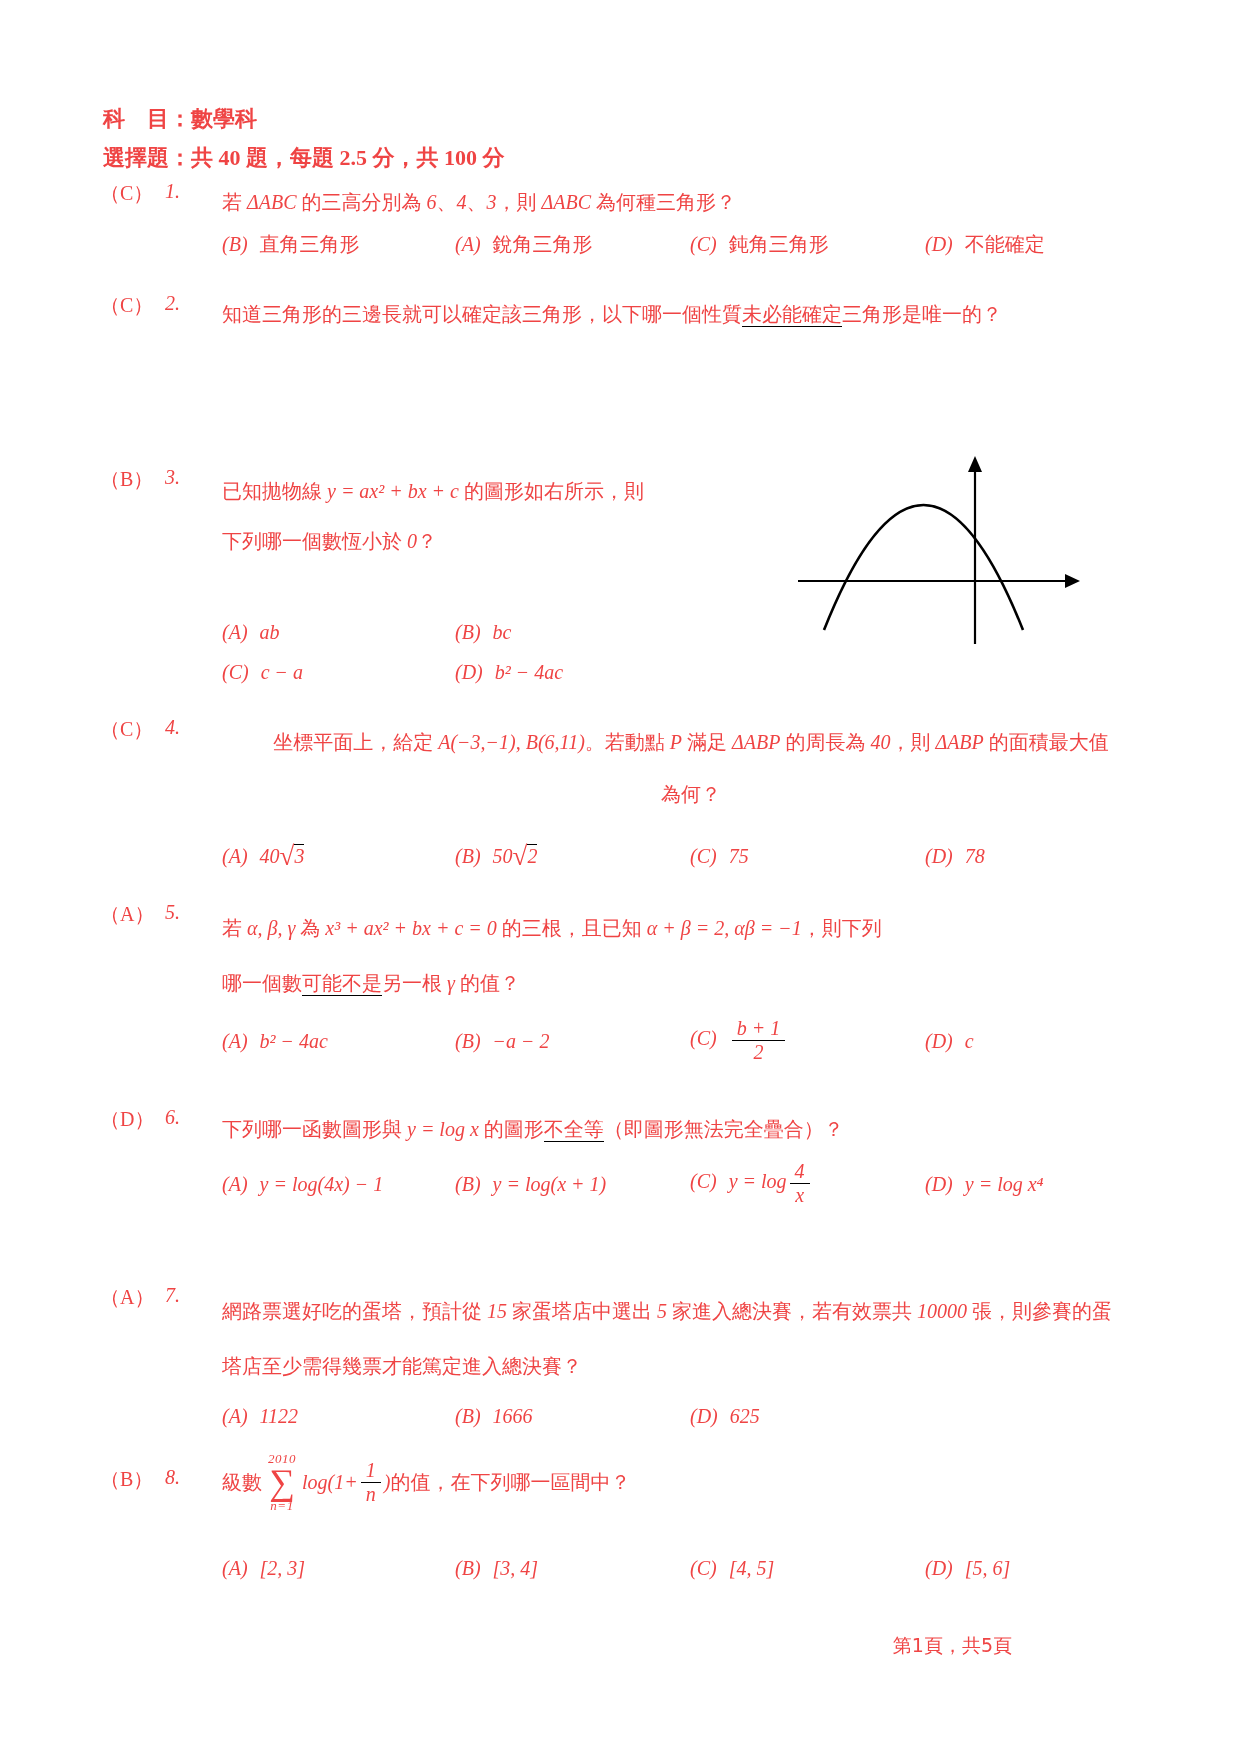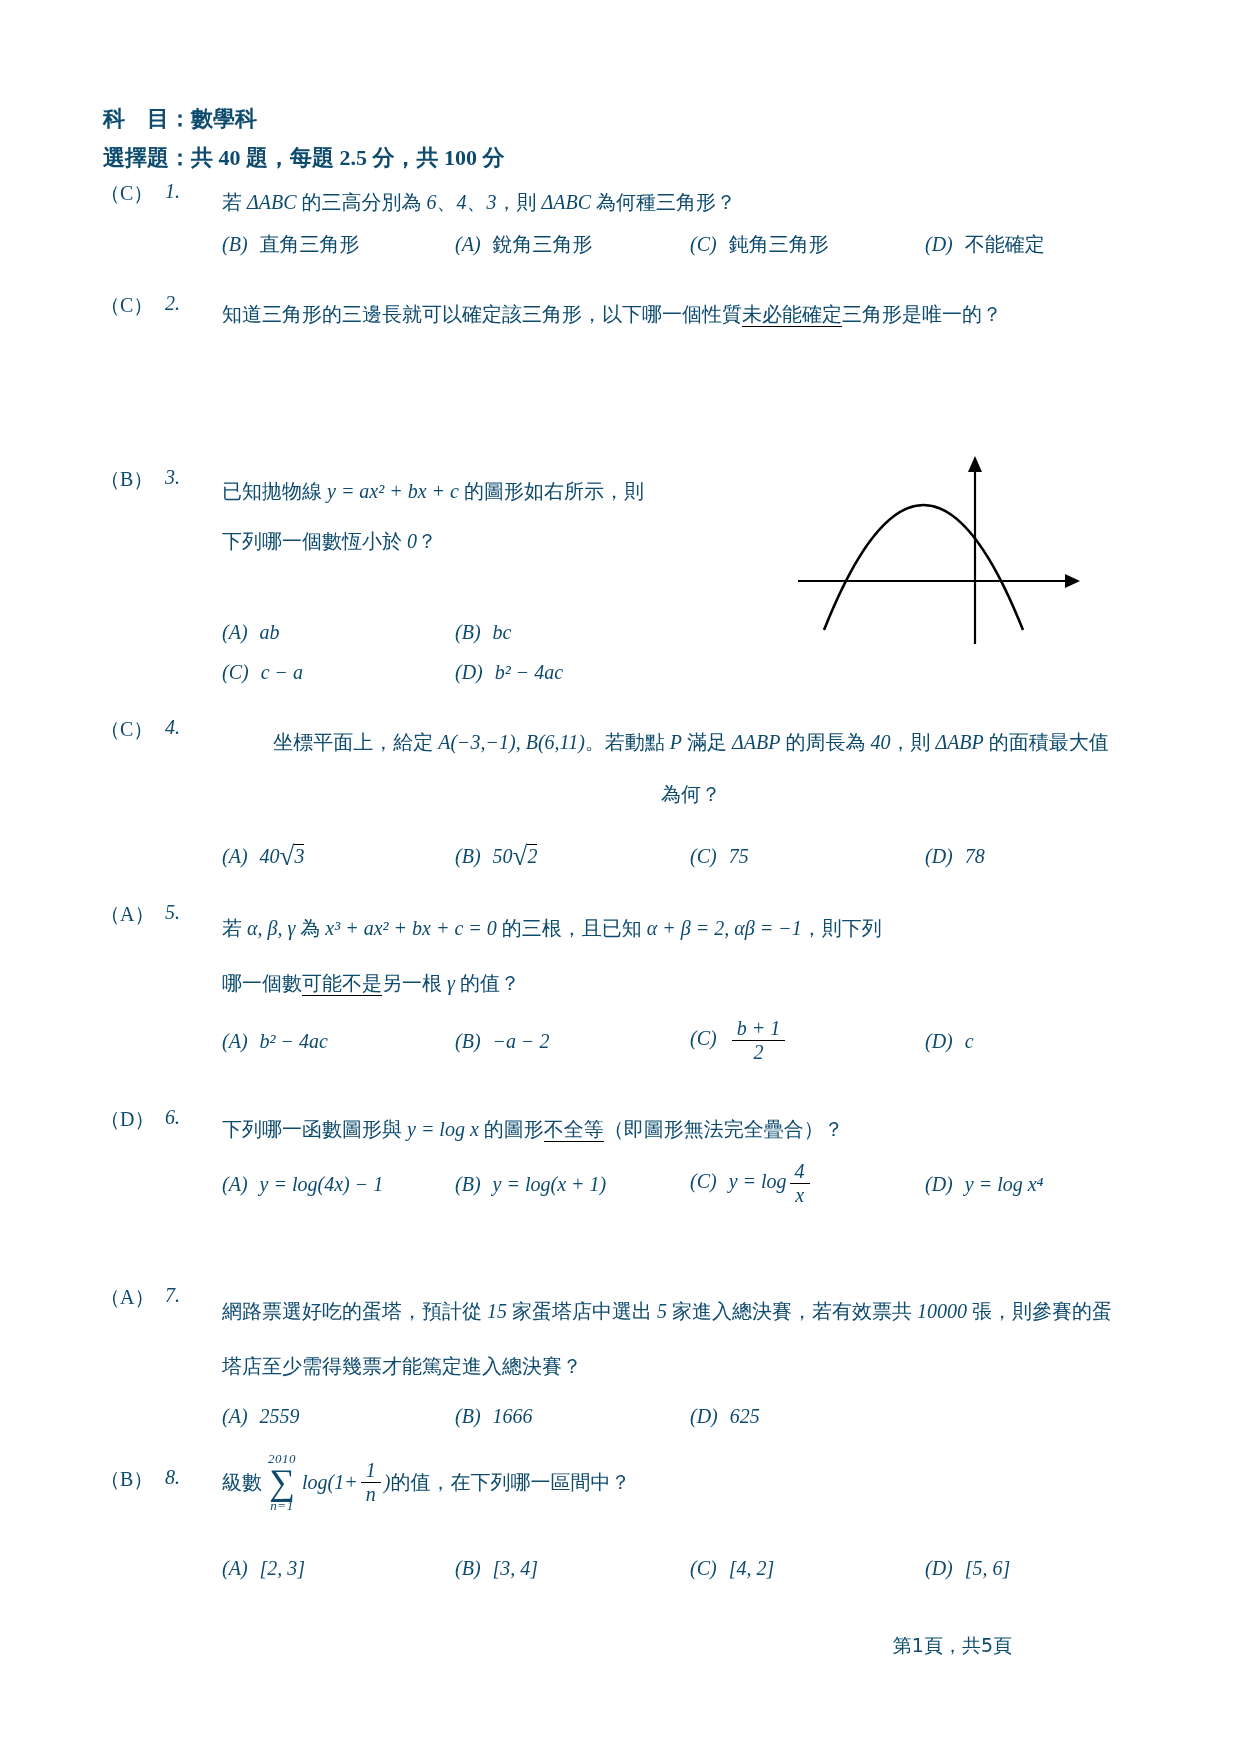--- a/index.html
+++ b/index.html
@@ -1,19 +1,19 @@
 <!DOCTYPE html>
 <html><head>
 <meta charset="utf-8">
 <style>
   html,body{margin:0;padding:0;background:#ffffff;}
   .page{
     position:relative;
     width:1240px;height:1754px;
-    background:#ffffff;color:#0c4a6e;
+    background:#ffffff;color:#ef4444;
     font-family:"Liberation Serif","DejaVu Serif",serif;
     overflow:hidden;
   }
   .hdr{
     position:absolute;left:103px;
     font-weight:bold;font-size:22px;line-height:30px;
     white-space:nowrap;
   }
   .hdr-subject{top:104px;}
   .hdr-instructions{top:143px;}
@@ -189,21 +189,21 @@
 
   <div class="q" style="top:1284px">
     <div class="q-ans">（A）</div>
     <div class="q-num">7.</div>
     <div class="q-body">
       <div class="stem lh55">
         <div class="line"><span>網路票選好吃的蛋塔，預計從 </span><span class="m">15</span><span> 家蛋塔店中選出 </span><span class="m">5</span><span> 家進入總決賽，若有效票共 </span><span class="m">10000</span><span> 張，則參賽的蛋</span></div>
         <div class="line"><span>塔店至少需得幾票才能篤定進入總決賽？</span></div>
       </div>
       <div class="opts opts4" style="margin-top:2px;">
-        <div class="opt"><span class="opt-label">(A)</span><span class="opt-m">2559</span></div>
+        <div class="opt"><span class="opt-label">(A)</span><span class="opt-m">1122</span></div>
         <div class="opt"><span class="opt-label">(B)</span><span class="opt-m">1666</span></div>
         <div class="opt"><span class="opt-label">(D)</span><span class="opt-m">625</span></div>
       </div>
     </div>
   </div>
 
   <div class="q" style="top:1438px">
     <div class="q-ans" style="padding-top:28px;">（B）</div>
     <div class="q-num" style="padding-top:28px;">8.</div>
     <div class="q-body">
@@ -218,21 +218,21 @@
         <span class="frac">
             <span class="fnum">1</span>
             <span class="fden">n</span>
           </span>
         <span class="m">)</span>
         <span> 的值，在下列哪一區間中？</span>
       </div>
       <div class="opts opts4" style="margin-top:22px;">
         <div class="opt"><span class="opt-label">(A)</span><span class="opt-m">[2, 3]</span></div>
         <div class="opt"><span class="opt-label">(B)</span><span class="opt-m">[3, 4]</span></div>
-        <div class="opt"><span class="opt-label">(C)</span><span class="opt-m">[4, 2]</span></div>
+        <div class="opt"><span class="opt-label">(C)</span><span class="opt-m">[4, 5]</span></div>
         <div class="opt"><span class="opt-label">(D)</span><span class="opt-m">[5, 6]</span></div>
       </div>
     </div>
   </div>
 
   <div class="footer">第1頁，共5頁</div>
 
 </div>
 
 </body></html>

